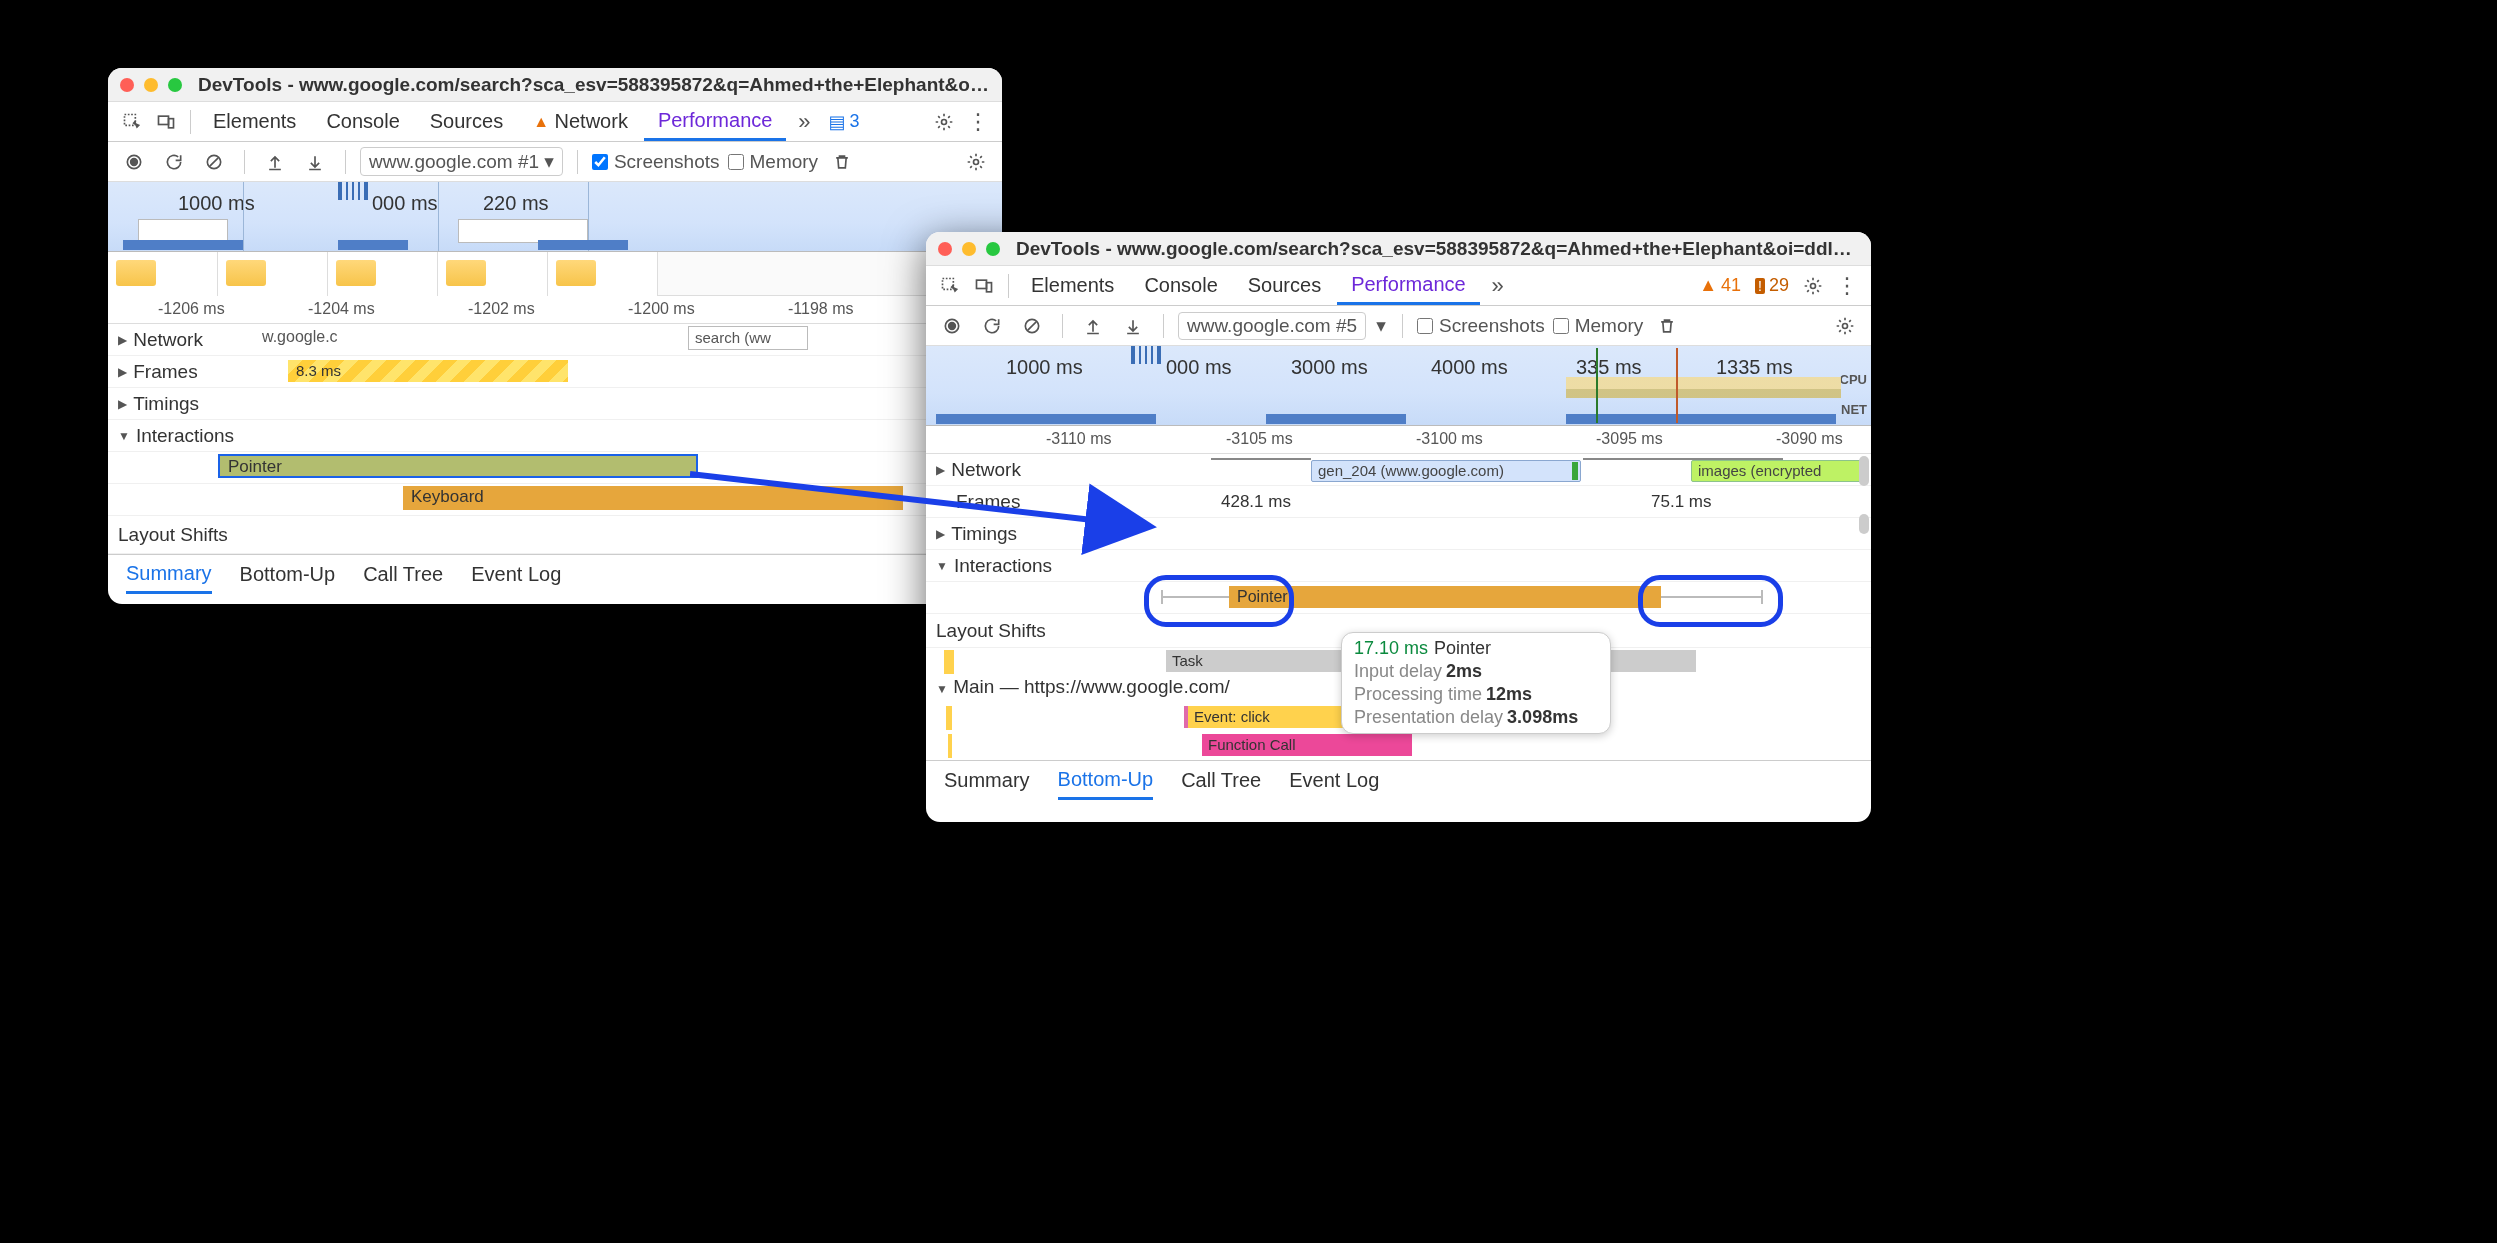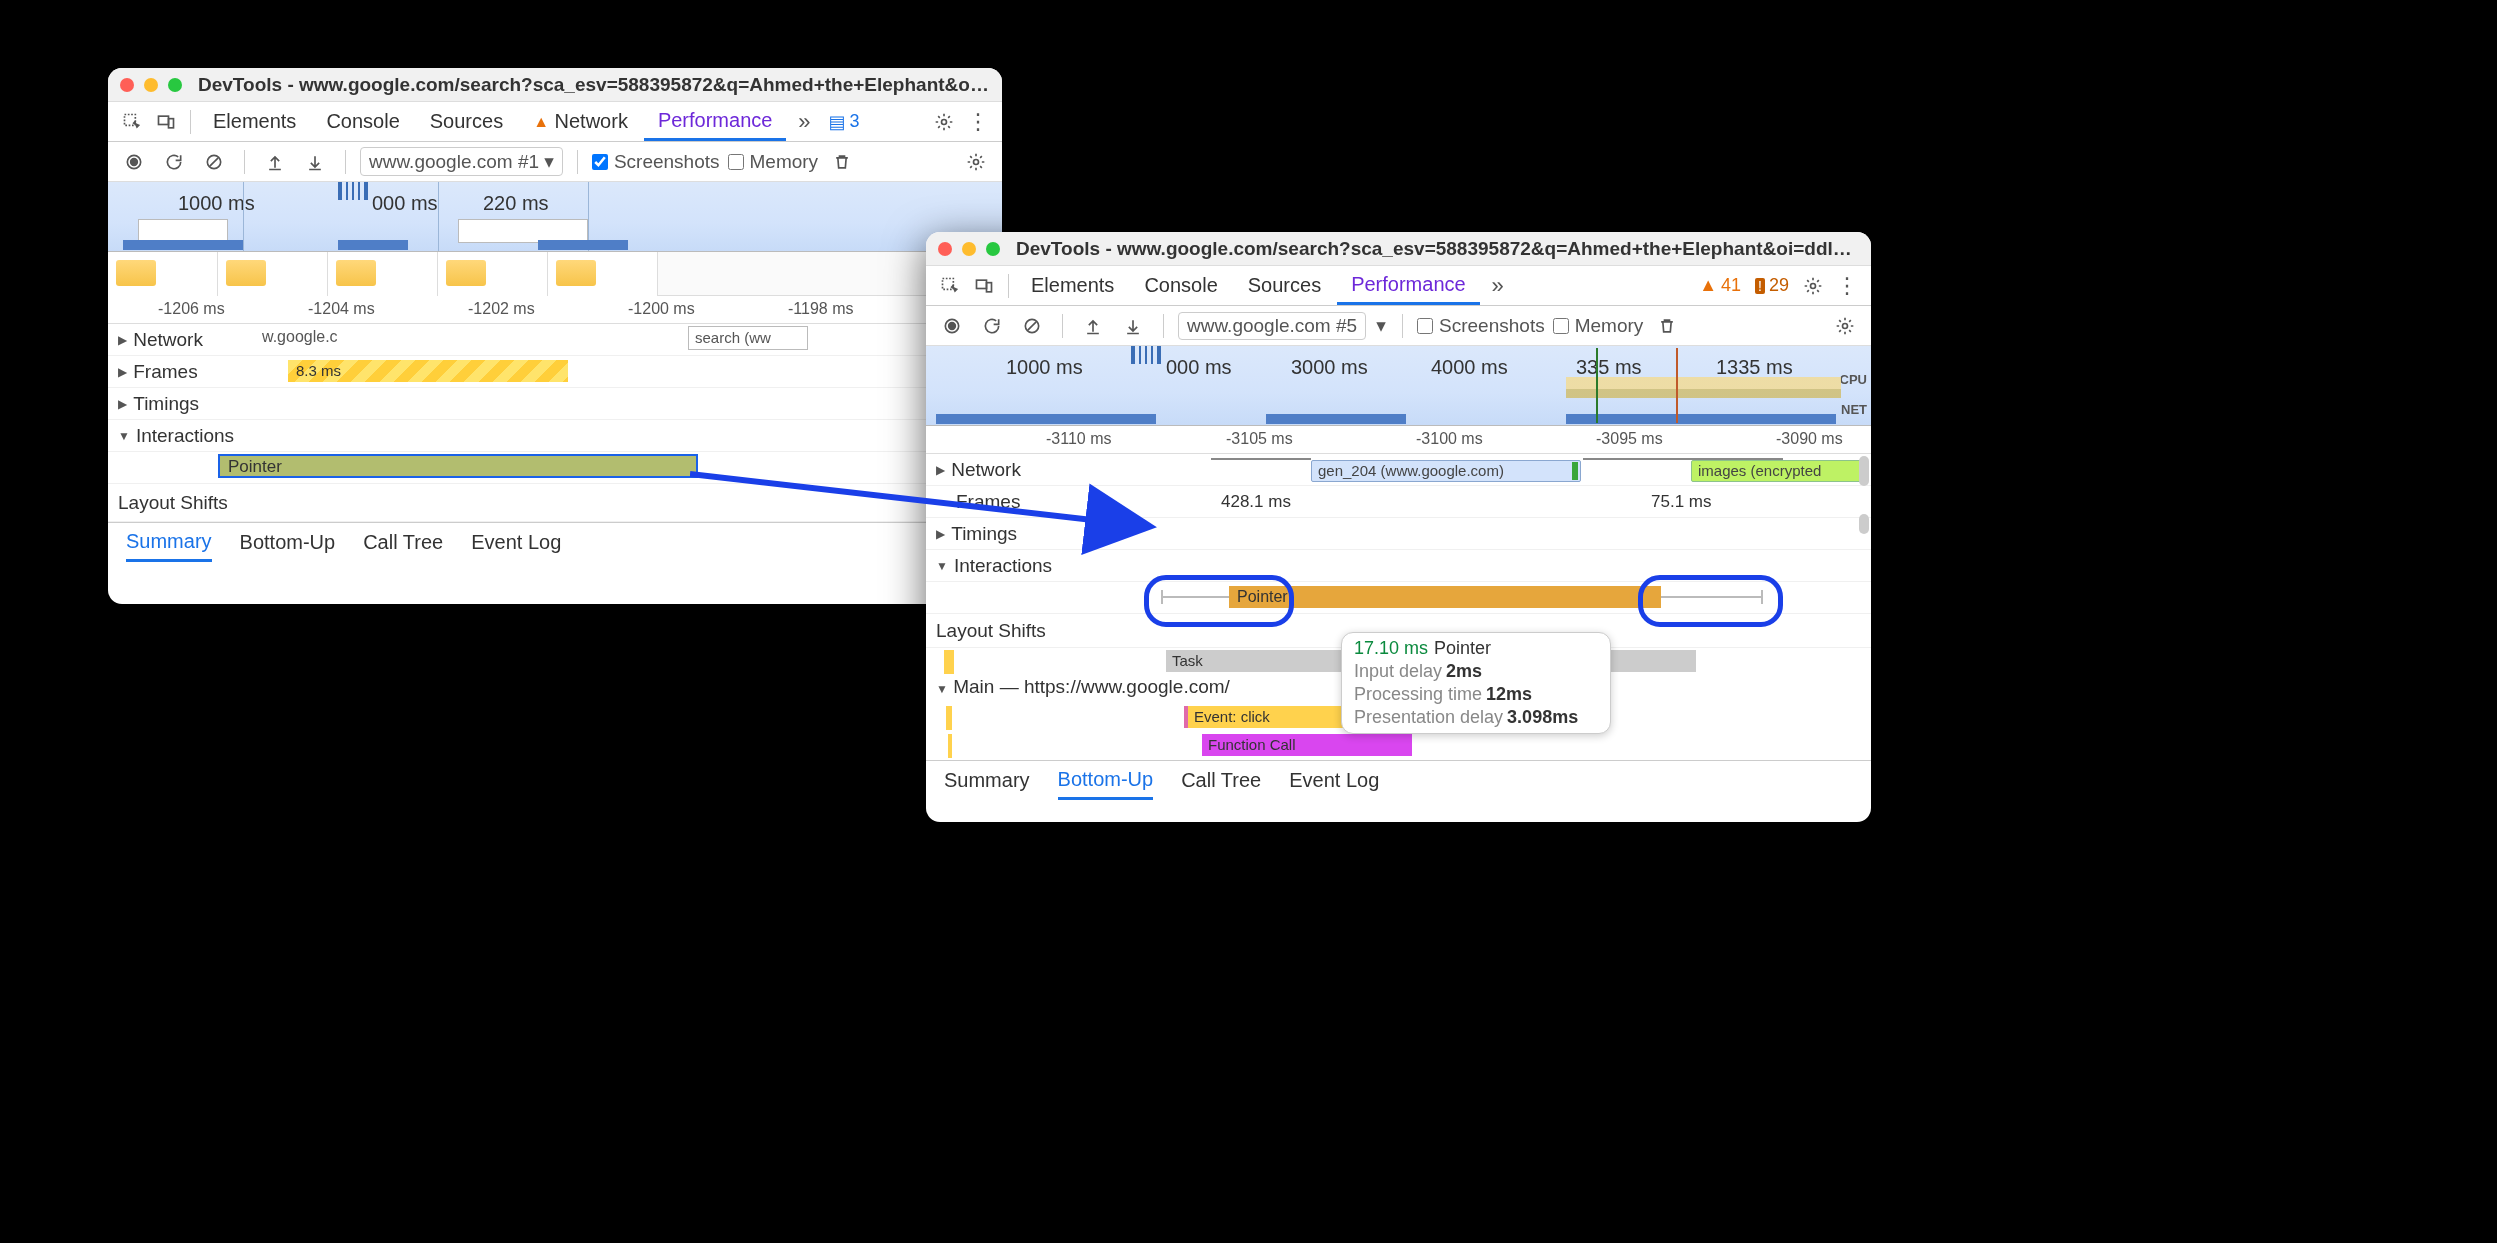--- a/index.html
+++ b/index.html
@@ -174,21 +174,21 @@
   .tooltip .hdr { color:#0b8a3e; font-weight:500; display:inline; }
   .tooltip .hdr2 { color:#333; display:inline; margin-left:6px; }
   .tooltip .row { color:#888; margin-top:2px; }
   .tooltip .row b { color:#333; font-weight:600; margin-left:4px; }
 
   .main-row { position:relative; height:28px; }
   .main-lane-label { padding-left:10px; font-size:19px; color:#333; }
   .task-bar { position:absolute; top:2px; height:22px; background:#ccc; color:#333; padding-left:6px; font-size:15px; line-height:22px; }
   .event-bar { position:absolute; top:2px; height:22px; background:#ffd24d; color:#333; padding-left:6px; font-size:15px; line-height:22px; }
   .event-bar.pink-edge { border-left:4px solid #e06aaa; }
-  .fn-bar { position:absolute; top:2px; height:22px; background:#d946ef; color:#333; padding-left:6px; font-size:15px; line-height:22px; }
+  .fn-bar { position:absolute; top:2px; height:22px; background:#ec4899; color:#333; padding-left:6px; font-size:15px; line-height:22px; }
 
   .rstripes { position:absolute; top:2px; height:48px; display:flex; gap:2px; }
   .rstripes span { width:4px; background:#ffd24d; }
   .rstripes span.g { background:#6bbf7a; }
   .rstripes span.p { background:#a77adf; }
   .rstripes span.b { background:#bbb; }
 
   .bottom-tabs {
     height:40px; border-top:1px solid #ccc; display:flex; align-items:center; gap:28px; padding:0 18px;
     font-size:20px;
@@ -370,20 +370,26 @@
       <div class="track-label">
           <span class="tri">▼</span>
           <span>Interactions</span>
         </div>
       <div class="track-content"></div>
     </div>
     <div class="track-row">
       <div class="track-label tlabsub"></div>
       <div class="track-content" style="overflow:visible">
         <div class="bar-pointer1" style="left:-70px">Pointer</div>
+      </div>
+    </div>
+    <div class="track-row">
+      <div class="track-label tlabsub"></div>
+      <div class="track-content">
+        <div class="bar-keyboard" style="left:115px">Keyboard</div>
       </div>
     </div>
     <div class="track-row" style="height:38px">
       <div class="track-label">
           <span>Layout Shifts</span>
         </div>
       <div class="track-content"></div>
     </div>
   </div>
 

